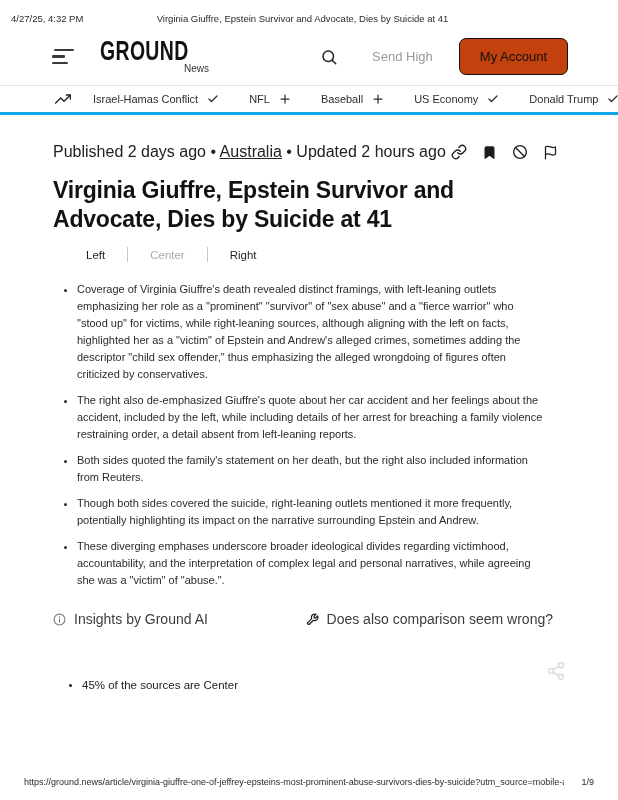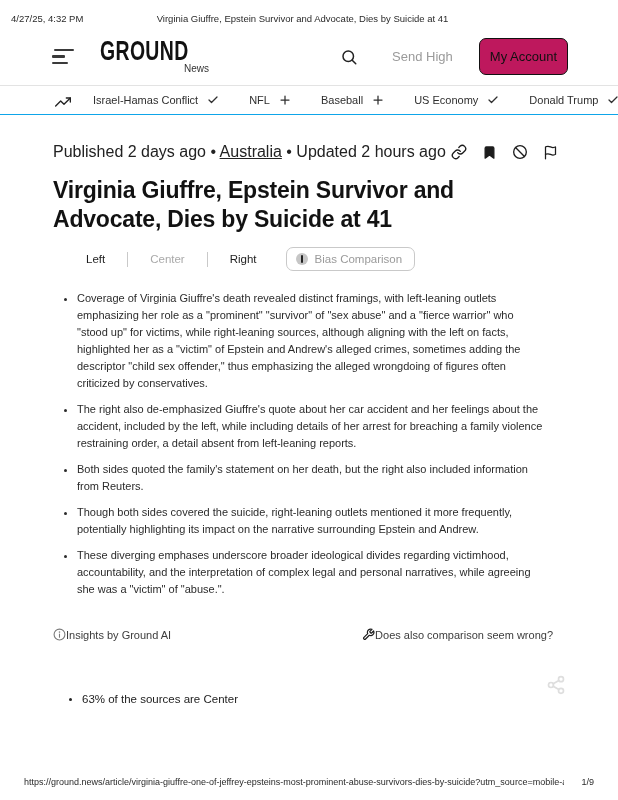--- a/index.html
+++ b/index.html
@@ -29,27 +29,27 @@
     font-size:27px; font-weight:800; letter-spacing:0.5px; color:#111;
     transform:scale(0.72,1.05); transform-origin:left bottom; line-height:24px;
     font-family:"Liberation Sans", sans-serif;
   }
   .logo-sub { font-size:10px; color:#333; margin-top:0px; margin-right:14px;margin-left:42px; }
   .hdr-spacer { flex:1; }
   .search-btn { color:#222; cursor:pointer; margin-right:34px; }
   .send-gift { font-size:13px; color:#9a9a9a; margin-right:26px; cursor:pointer; }
   .my-account {
     font-size:13px; color:#111; border:1.5px solid #111; border-radius:7px;
-    padding:10px 10px; background:#be185d; cursor:pointer; font-family:"Liberation Sans", sans-serif;
+    padding:10px 20px; background:#c2410c; cursor:pointer; font-family:"Liberation Sans", sans-serif;
   }
 
   
   .topic-bar {
-    border-top:1px solid #e3e3e3; border-bottom:1px solid #0ea5e9;
-    display:flex; gap:0; padding:8px 0 8px 55px;
+    border-top:1px solid #e3e3e3; border-bottom:3px solid #0ea5e9;
+    display:flex; align-items:center; gap:0; padding:8px 0 8px 55px;
     white-space:nowrap; overflow:hidden; height:30px;
   }
   .trend-icon { color:#222; margin-right:22px; flex:0 0 auto; }
   .topic-item { display:flex; align-items:center; gap:9px; font-size:11px; color:#2e2e2e; margin-right:30px; cursor:pointer; flex:0 0 auto; }
   .topic-item .t-icon { color:#2e2e2e; }
 
   
   .article { padding:28px 60px 0 53px; }
   .meta-row { display:flex; align-items:center; justify-content:space-between; }
   .meta-text { font-size:16px; color:#222; }
@@ -74,21 +74,21 @@
     font-family:"Liberation Sans", sans-serif;
   }
   .bias-pill .pill-ic { width:12px; height:12px; border-radius:50%; background:#c6c6c6; position:relative; }
   .bias-pill .pill-ic::after { content:""; position:absolute; left:5px; top:2px; width:2.5px; height:8px; background:#222; border-radius:1px; }
 
   .bullets { margin-top:19px; padding-left:24px; max-width:492px; }
   .bullets li { font-size:11px; line-height:17px; color:#2b2b2b; margin-bottom:9px; }
   .bullets li::marker { color:#2b2b2b; font-size:11px; }
 
   .insights-row { margin-top:22px; display:flex; align-items:center; justify-content:space-between; max-width:500px; }
-  .insights-left, .insights-right { display:flex; align-items:center; font-size:11px; color:#3c3c3c;margin-top:8px; }
+  .insights-left, .insights-right { display:flex; align-items:center; gap:8px; font-size:14px; color:#3c3c3c; }
   .insights-right { cursor:pointer; }
   .info-ic { color:#7a7a7a; }
   .wrench-ic { color:#1c1c1c; }
 
   .stats { margin-top:44px; display:flex; position:relative; padding-left:12px; }
   .stat-col1 { width:228px; flex:0 0 auto; }
   .stat-col2 { margin-left:38px; }
   .stat-head { display:flex; align-items:center; }
   .stat-title { font-size:13.5px; font-weight:700; color:#1b1b1b; letter-spacing:0.1px; }
   .stat-col2 .stat-title { font-weight:700; }
@@ -225,24 +225,20 @@
   </div>
 
   <h1 class="headline">Virginia Giuffre, Epstein Survivor and Advocate, Dies by Suicide at 41</h1>
 
   <div class="tabs-row">
     <span class="tab dark">Left</span>
     <span class="tab-div"></span>
     <span class="tab muted">Center</span>
     <span class="tab-div"></span>
     <span class="tab dark">Right</span>
-    <button class="bias-pill">
-      <span class="pill-ic"></span>
-      <span>Bias Comparison</span>
-    </button>
   </div>
 
   <ul class="bullets">
     <li>Coverage of Virginia Giuffre's death revealed distinct framings, with left-leaning outlets emphasizing her role as a "prominent" "survivor" of "sex abuse" and a "fierce warrior" who "stood up" for victims, while right-leaning sources, although aligning with the left on facts, highlighted her as a "victim" of Epstein and Andrew's alleged crimes, sometimes adding the descriptor "child sex offender," thus emphasizing the alleged wrongdoing of figures often criticized by conservatives.</li>
     <li>The right also de-emphasized Giuffre's quote about her car accident and her feelings about the accident, included by the left, while including details of her arrest for breaching a family violence restraining order, a detail absent from left-leaning reports.</li>
     <li>Both sides quoted the family's statement on her death, but the right also included information from Reuters.</li>
     <li>Though both sides covered the suicide, right-leaning outlets mentioned it more frequently, potentially highlighting its impact on the narrative surrounding Epstein and Andrew.</li>
     <li>These diverging emphases underscore broader ideological divides regarding victimhood, accountability, and the interpretation of complex legal and personal narratives, while agreeing she was a "victim" of "abuse.".</li>
   </ul>
 
@@ -272,21 +268,21 @@
       <svg width="20" height="20" viewBox="0 0 24 24" fill="none" stroke="currentColor" stroke-width="2" stroke-linecap="round">
           <circle cx="18" cy="5" r="3"></circle>
           <circle cx="6" cy="12" r="3"></circle>
           <circle cx="18" cy="19" r="3"></circle>
           <line x1="8.6" y1="10.5" x2="15.4" y2="6.5"></line>
           <line x1="8.6" y1="13.5" x2="15.4" y2="17.5"></line>
         </svg>
     </span>
     <div class="stat-col1">
       <ul class="stat-points">
-        <li>63% of the sources are Center</li>
+        <li>45% of the sources are Center</li>
       </ul>
     </div>
   </div>
 
 </div>
 
 <div class="print-bottom">
   <div class="pb-url">https://ground.news/article/virginia-giuffre-one-of-jeffrey-epsteins-most-prominent-abuse-survivors-dies-by-suicide?utm_source=mobile-app&amp;utm_medi…</div>
   <div class="pb-page">1/9</div>
 </div>

